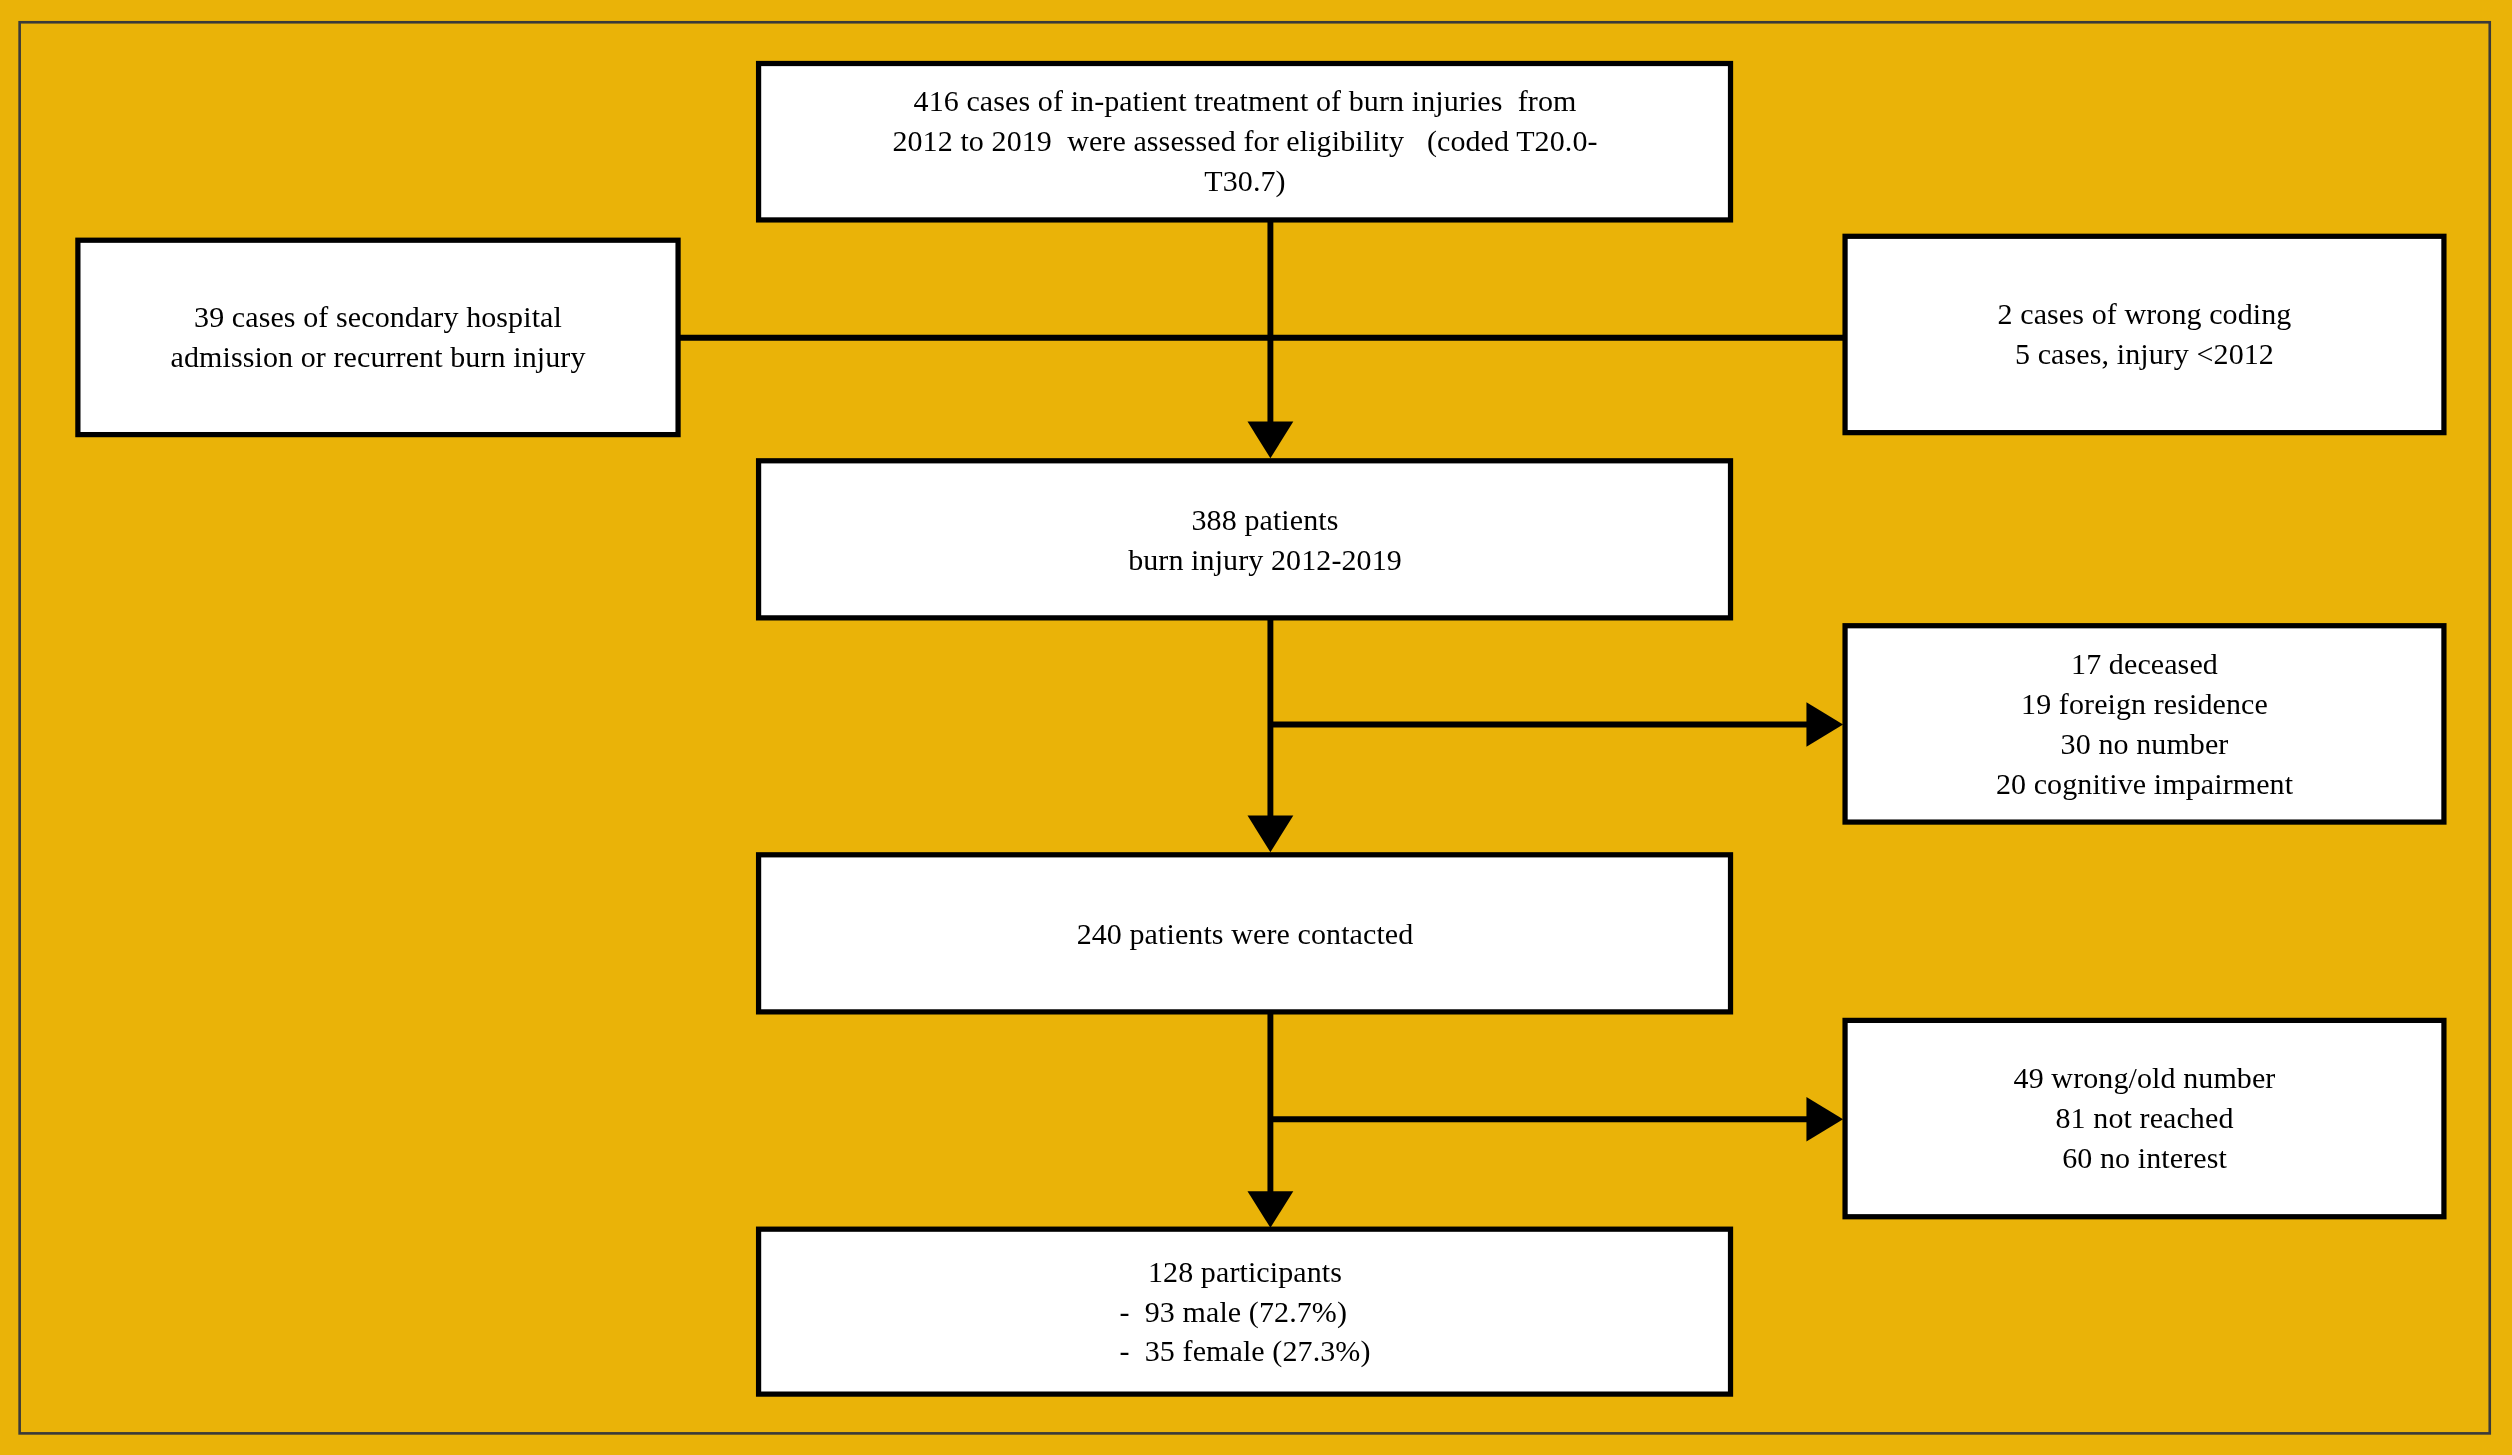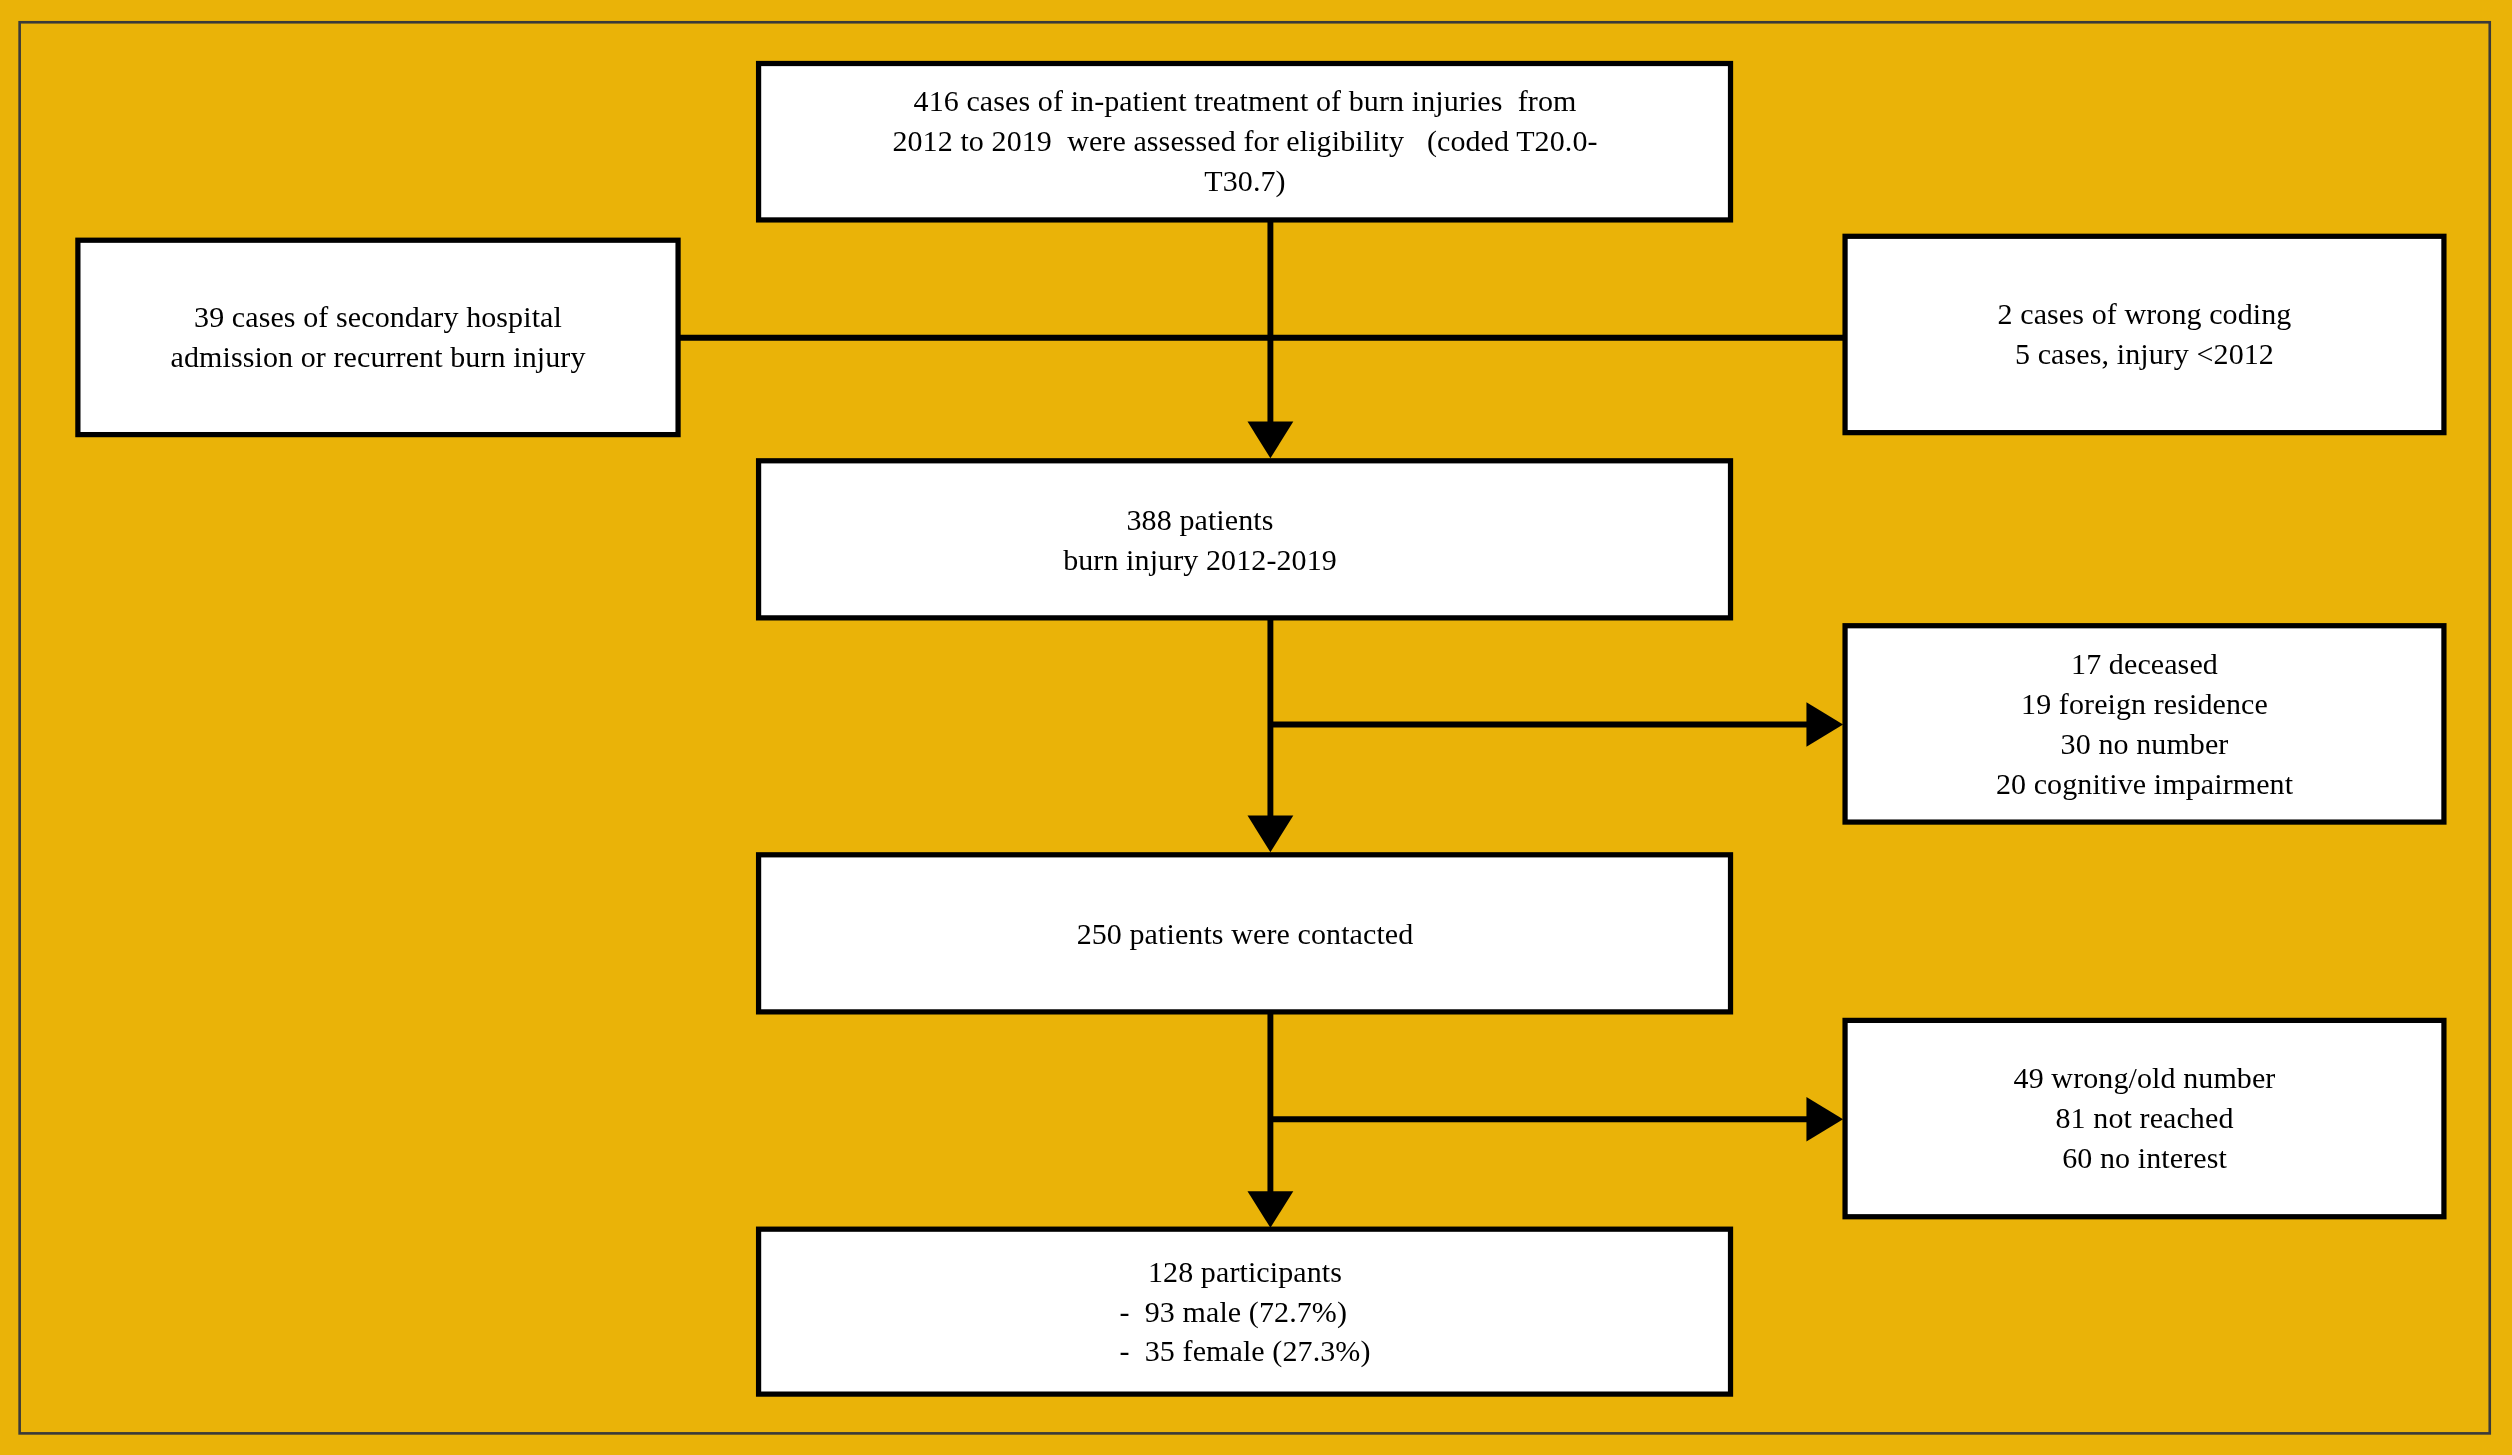--- a/index.html
+++ b/index.html
@@ -127,34 +127,34 @@
   <div class="node-text" style="left:78px; top:240px; width:600px; height:194px; padding:0 10.5px;">
     <span class="line">39 cases of secondary hospital</span>
     <span class="line">admission or recurrent burn injury</span>
   </div>
 
   <div class="node-text" style="left:1845px; top:236px; width:599px; height:196px; padding:0 10.5px;">
     <span class="line">2 cases of wrong coding</span>
     <span class="line">5 cases, injury &lt;2012</span>
   </div>
 
-  <div class="node-text" style="left:714px; top:461px; width:972px; height:157px; padding:0 10.5px;align-items:center;">
+  <div class="node-text" style="left:779px; top:461px; width:972px; height:157px; padding:0 10.5px;align-items:center;">
     <span class="line">388 patients</span>
     <span class="line">burn injury 2012-2019</span>
   </div>
 
   <div class="node-text" style="left:1845px; top:626px; width:599px; height:196px; padding:0 10.5px;">
     <span class="line">17 deceased</span>
     <span class="line">19 foreign residence</span>
     <span class="line">30 no number</span>
     <span class="line">20 cognitive impairment</span>
   </div>
 
   <div class="node-text" style="left:759px; top:855px; width:972px; height:157px; padding:0 10.5px;">
-    <span class="line">250 patients were contacted</span>
+    <span class="line">240 patients were contacted</span>
   </div>
 
   <div class="node-text" style="left:1845px; top:1020px; width:599px; height:196px; padding:0 10.5px;text-align:center;">
     <span class="line">49 wrong/old number</span>
     <span class="line">81 not reached</span>
     <span class="line">60 no interest</span>
   </div>
 
   <div class="node-text left-align-list" style="left:759px; top:1229px; width:972px; height:165px; padding:0 10.5px;">
     <span class="line">128 participants</span>

